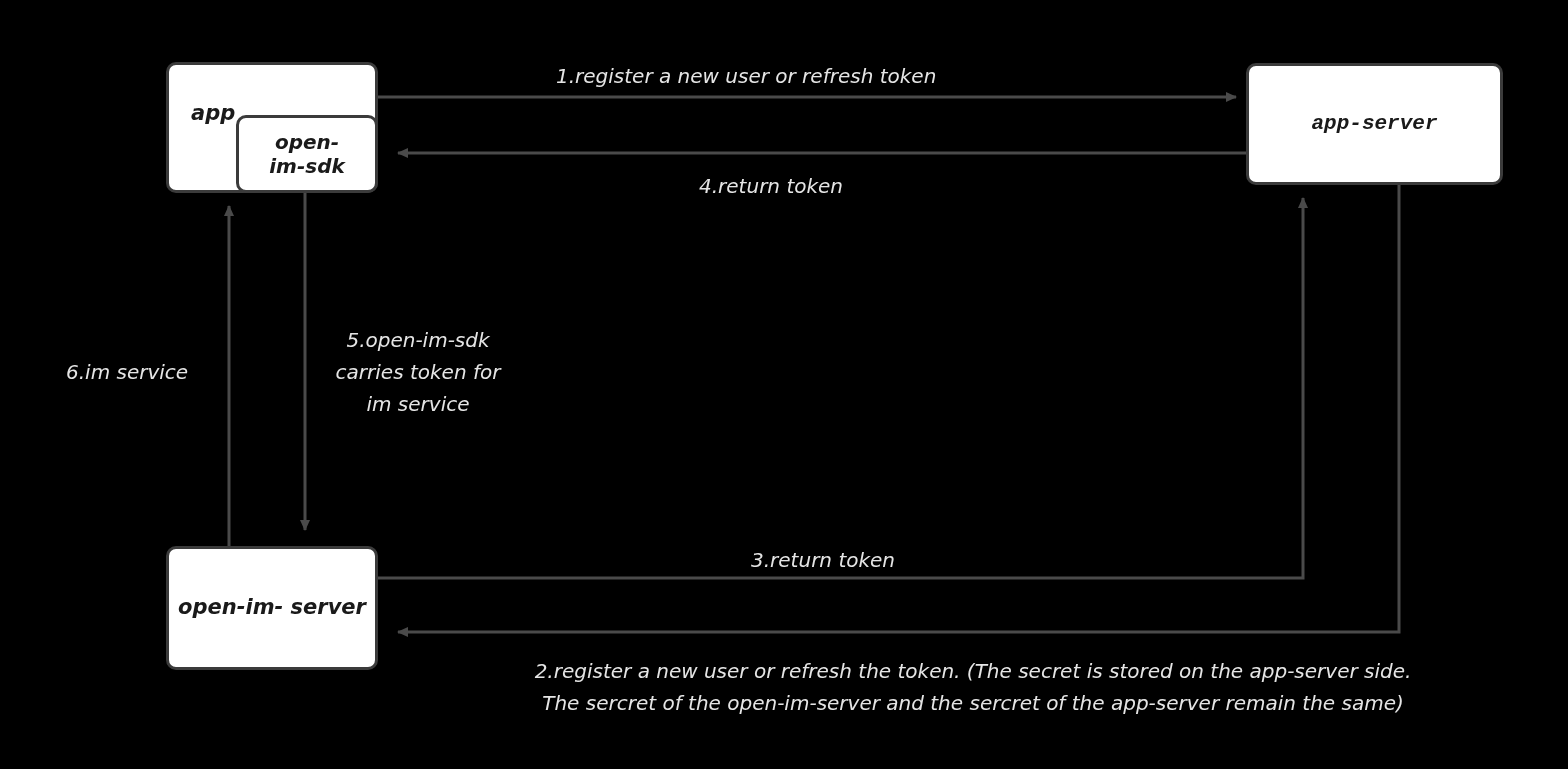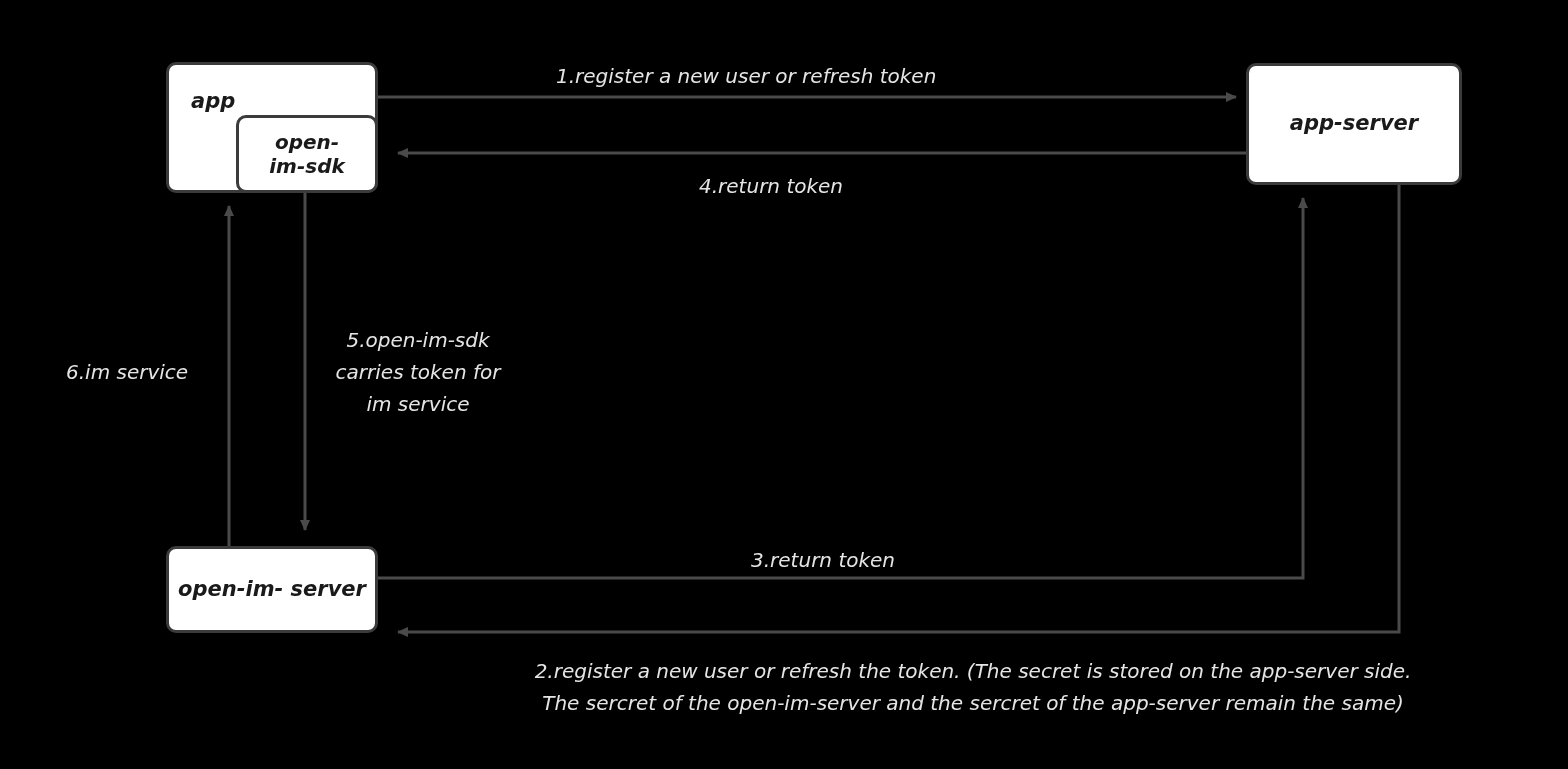--- a/index.html
+++ b/index.html
@@ -32,42 +32,43 @@
     text-align: center;
     z-index: 3;
   }
   .node.app {
     left: 166px;
     top: 62px;
     width: 212px;
     height: 131px;
     align-items: flex-start;
     justify-content: flex-start;
-    padding: 24px 0 0 22px;
+    padding: 36px 0 0 22px;
   }
   .node.sdk {
     left: 236px;
     top: 115px;
     width: 142px;
     height: 78px;
     z-index: 4;
     font-size: 20px;
     padding: 0 22px;
   }
   .node.appserver {
     left: 1246px;
     top: 63px;
-    width: 216px;
+    width: 257px;
     height: 122px;
+    font-family: Liberation Mono, monospace;
   }
   .node.imserver {
     left: 166px;
     top: 546px;
     width: 212px;
-    height: 87px;
+    height: 124px;
     font-size: 21px;
   }
   .label {
     position: absolute;
     color: #e5e5e5;
     font-style: italic;
     font-size: 20px;
     line-height: 1.6;
     white-space: pre-line;
     z-index: 5;

